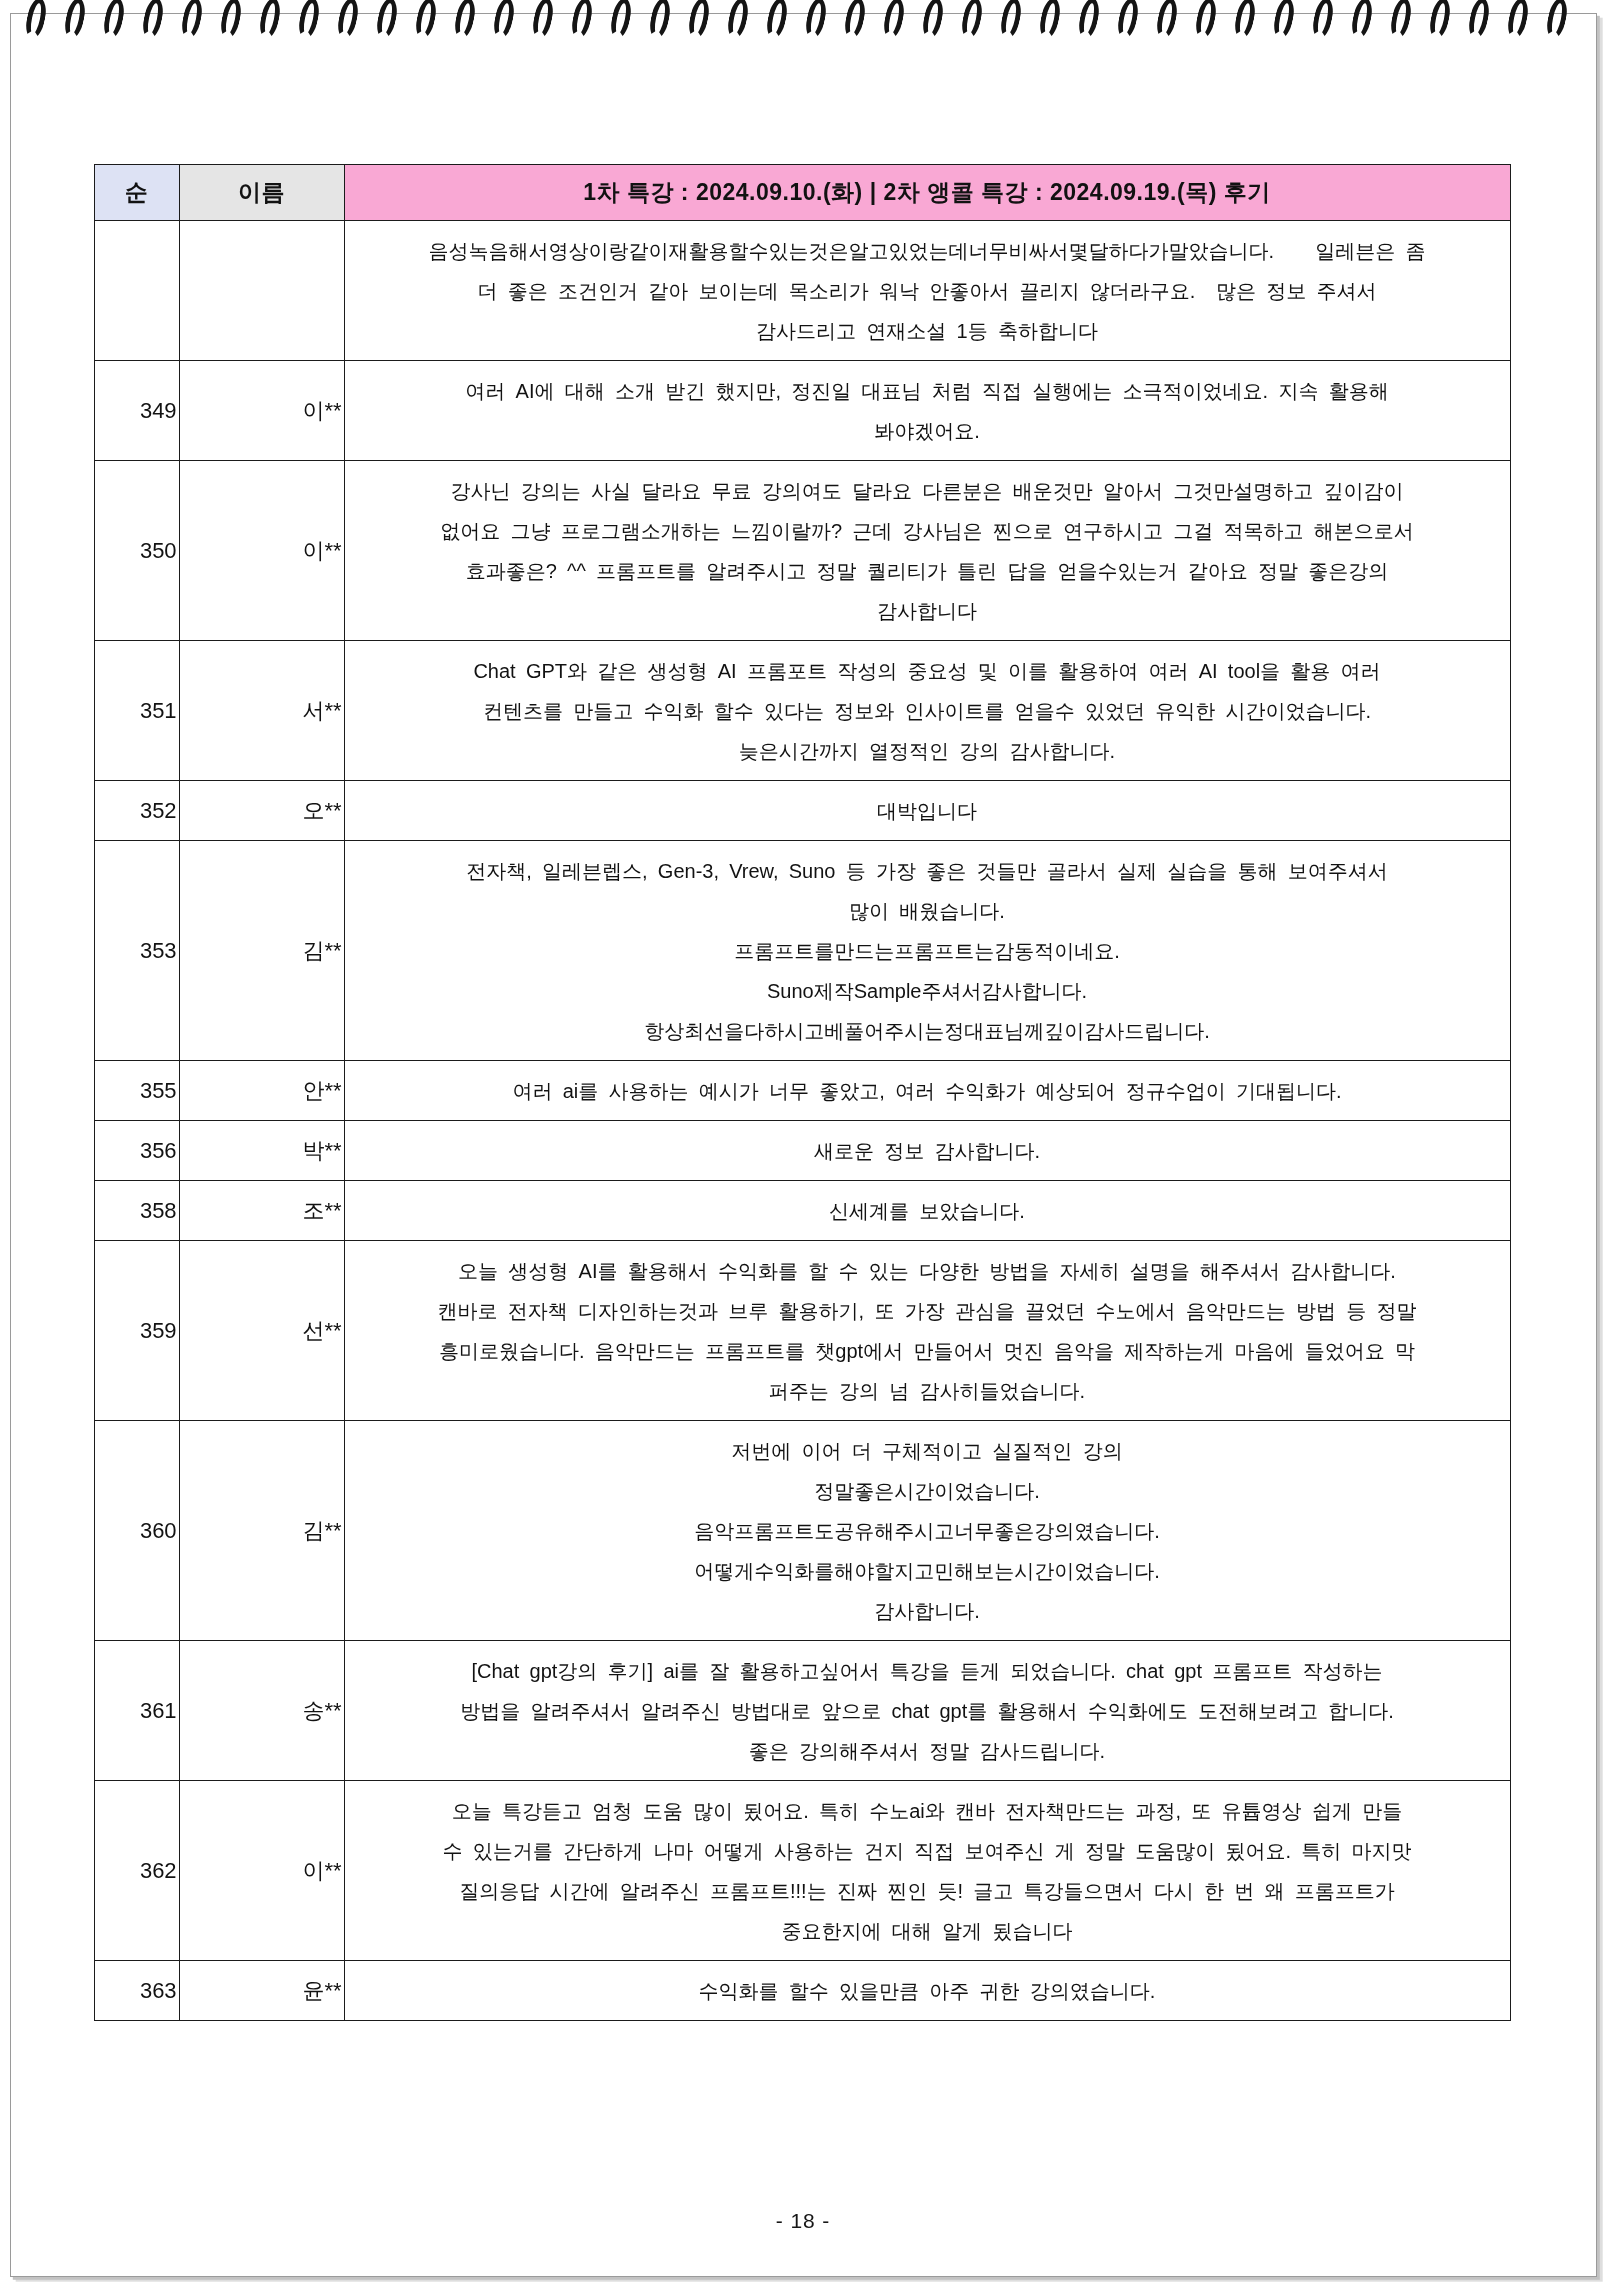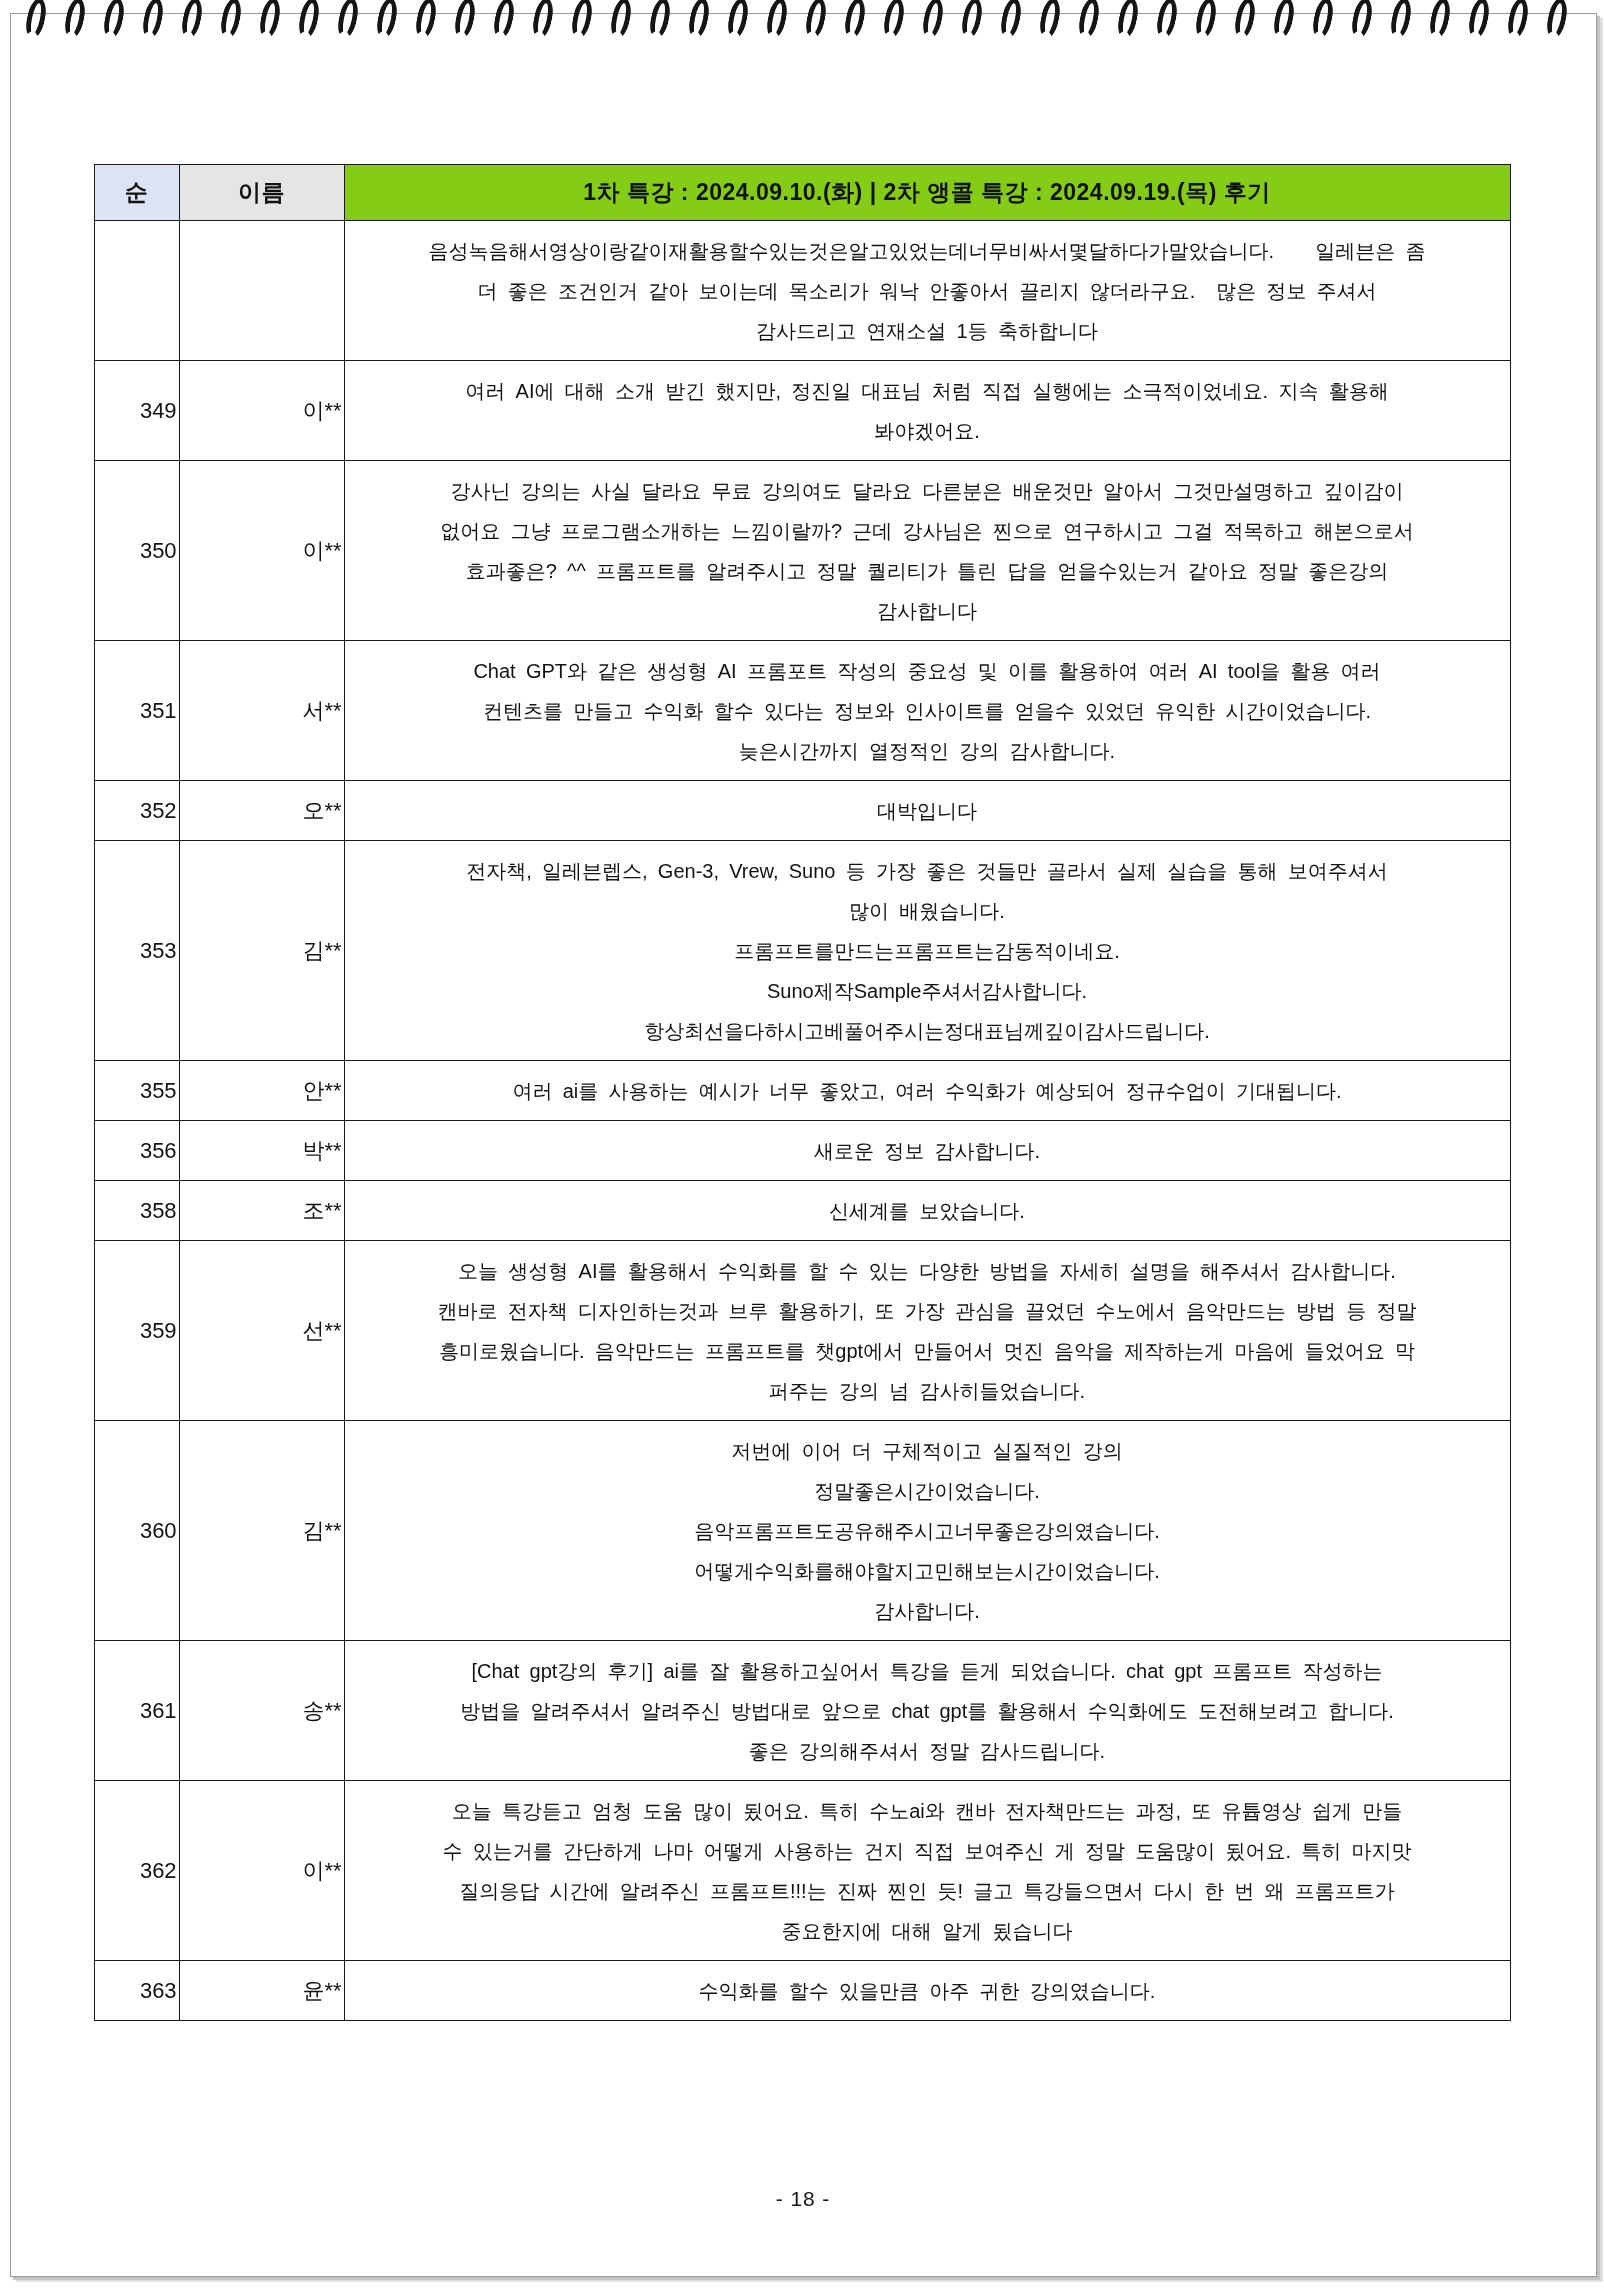--- a/index.html
+++ b/index.html
@@ -28,21 +28,21 @@
   table.review th, table.review td { border:1.9px solid #1b1b1b; vertical-align:middle; }
 
   thead th { height:56px; background:#dde2f4; font-weight:bold; font-size:23px;
              text-align:center; letter-spacing:0.5px; }
 
   td.no, td.name { text-align:right; font-size:22px; padding:5.7px 1.9px; }
   td.review-cell { font-size:20px; line-height:40px; padding:9.5px 13.2px;
                    white-space:pre-wrap; word-spacing:4.7px; text-align:center; }
 
   
-  .pageno { position:absolute; left:0; bottom:65px; width:100%;
+  .pageno { position:absolute; left:0; bottom:43px; width:100%;
             text-align:center; font-size:21px; letter-spacing:0.9px; color:#161616; }
 </style>
 </head>
 <body>
 
 <div class="sheet">
   <div class="spiral">
       <span class="ring"></span>
       <span class="ring"></span>
       <span class="ring"></span>
@@ -90,21 +90,21 @@
     <table class="review">
       <colgroup>
           <col class="c1">
           <col class="c2">
           <col class="c3">
         </colgroup>
       <thead>
         <tr>
           <th style="background: rgb(221, 226, 244);">순</th>
           <th style="background: #e5e5e5;">이름</th>
-          <th style="background: #84cc16;">1차 특강 : 2024.09.10.(화) | 2차 앵콜 특강 : 2024.09.19.(목) 후기</th>
+          <th style="background: #f9a8d4;">1차 특강 : 2024.09.10.(화) | 2차 앵콜 특강 : 2024.09.19.(목) 후기</th>
         </tr>
       </thead>
       <tbody>
         <tr>
           <td class="no"></td>
           <td class="name"></td>
           <td class="review-cell">음성녹음해서영상이랑같이재활용할수있는것은알고있었는데너무비싸서몇달하다가말았습니다.    일레븐은 좀
 더 좋은 조건인거 같아 보이는데 목소리가 워낙 안좋아서 끌리지 않더라구요.  많은 정보 주셔서
 감사드리고 연재소설 1등 축하합니다</td>
         </tr>

